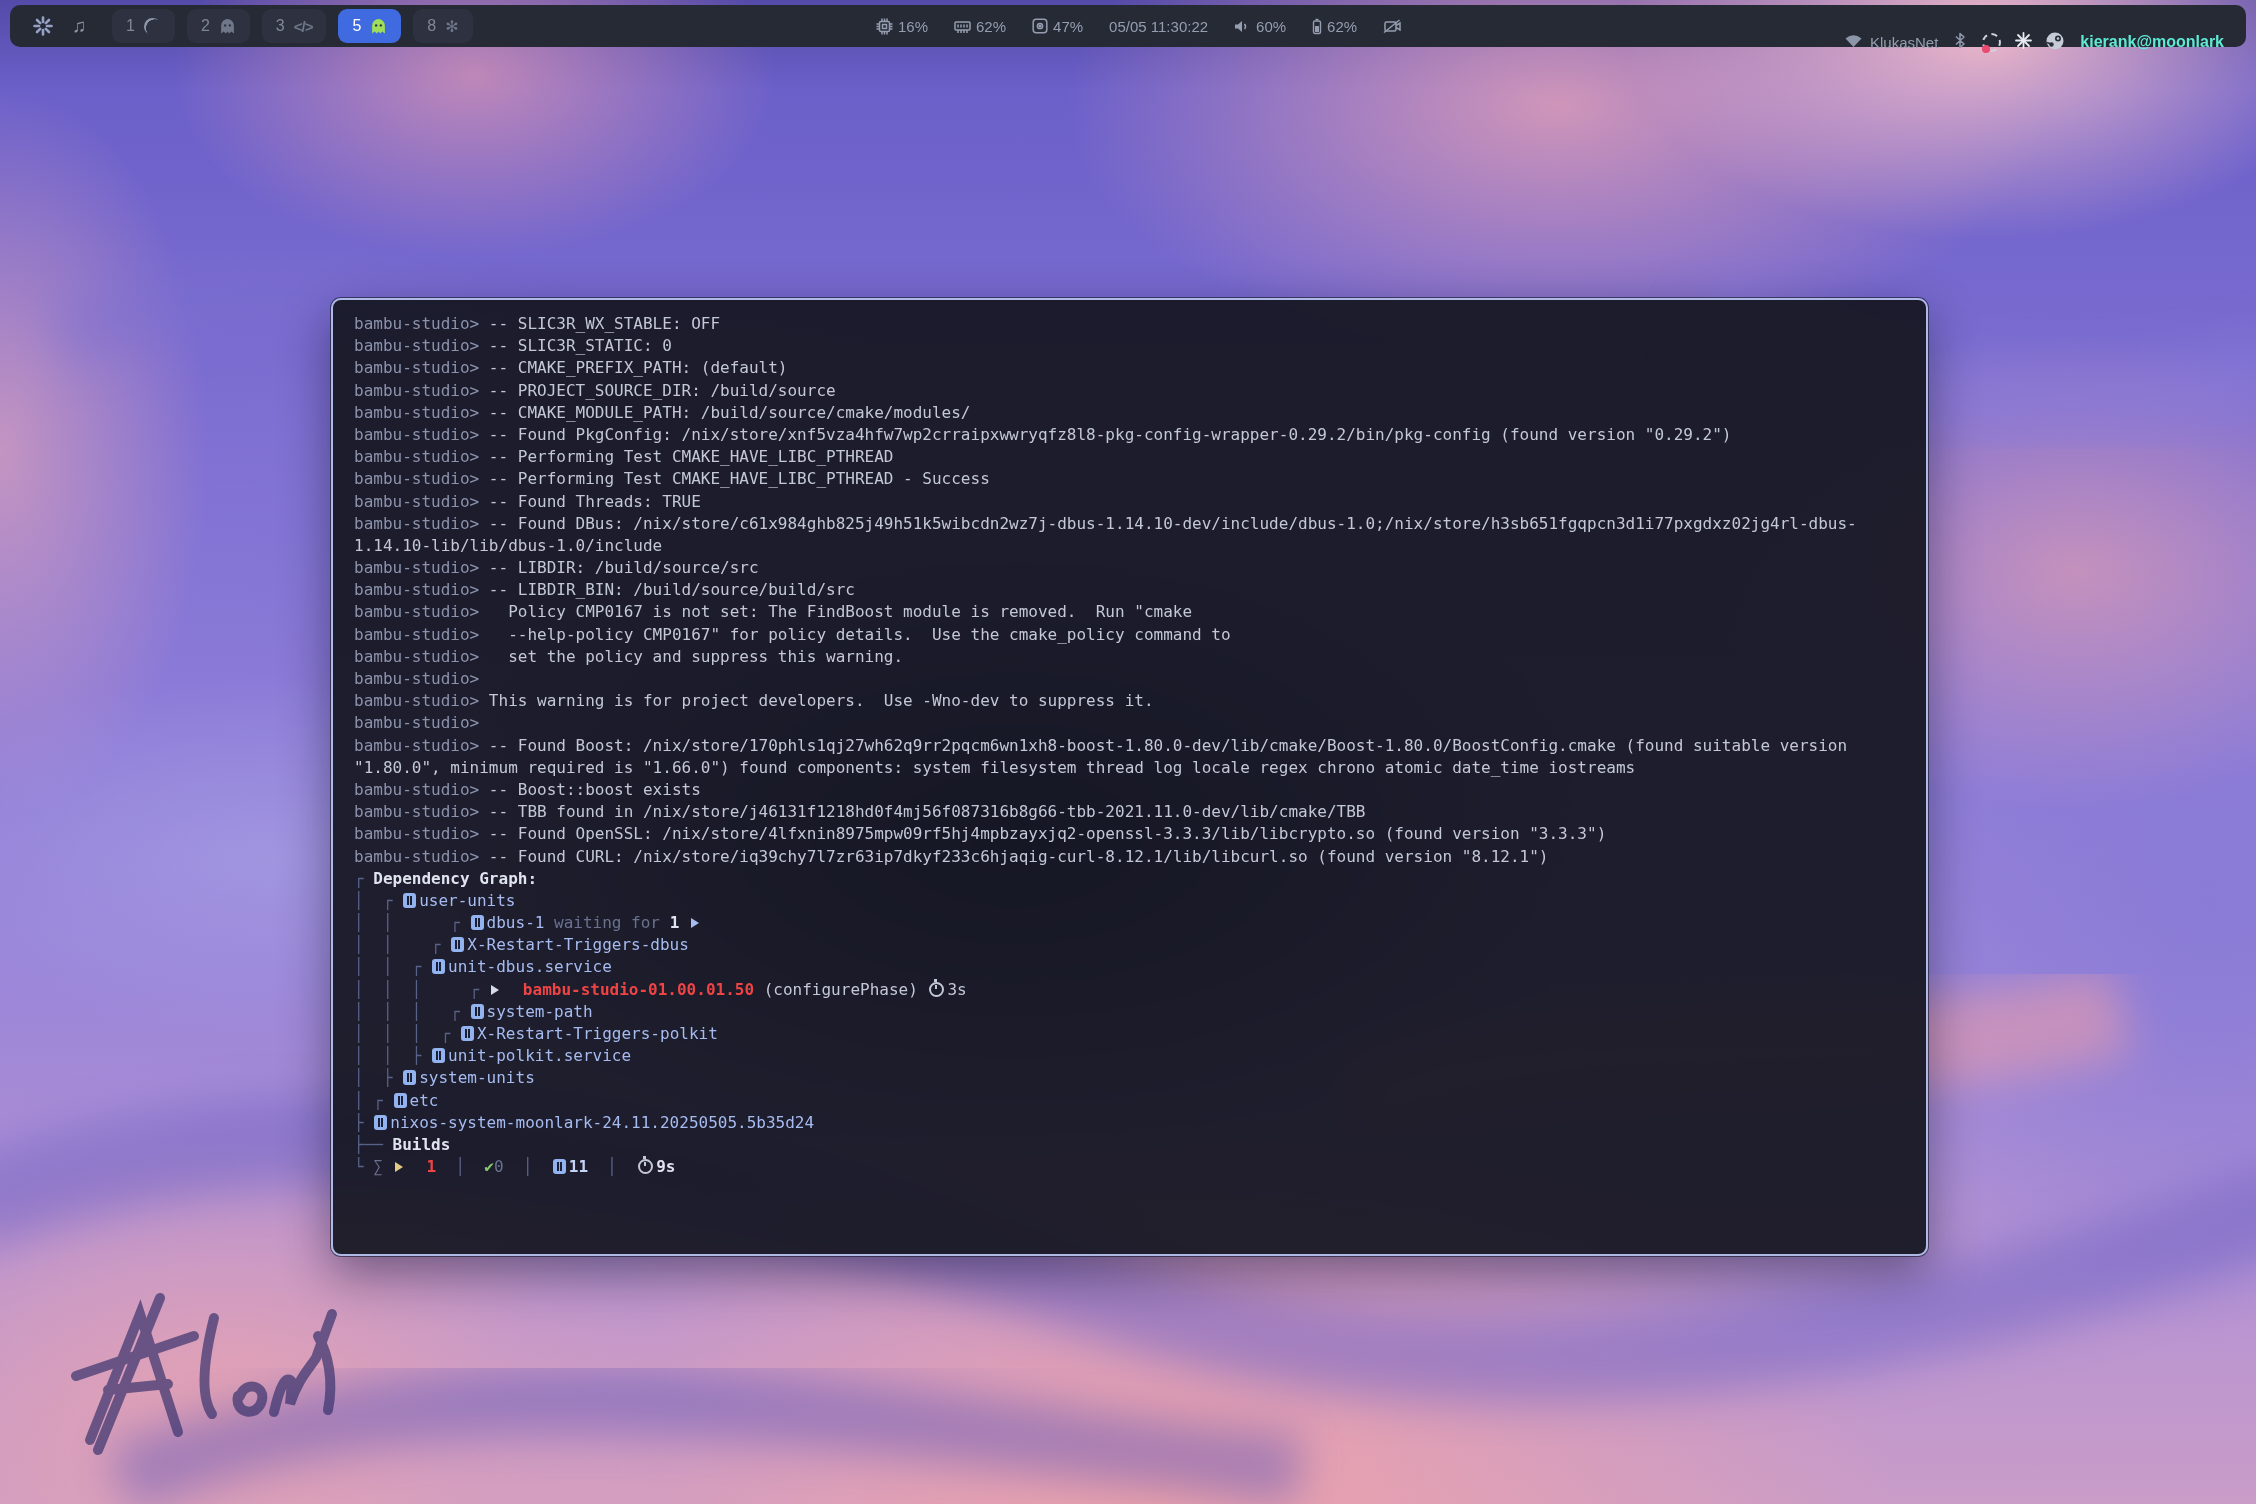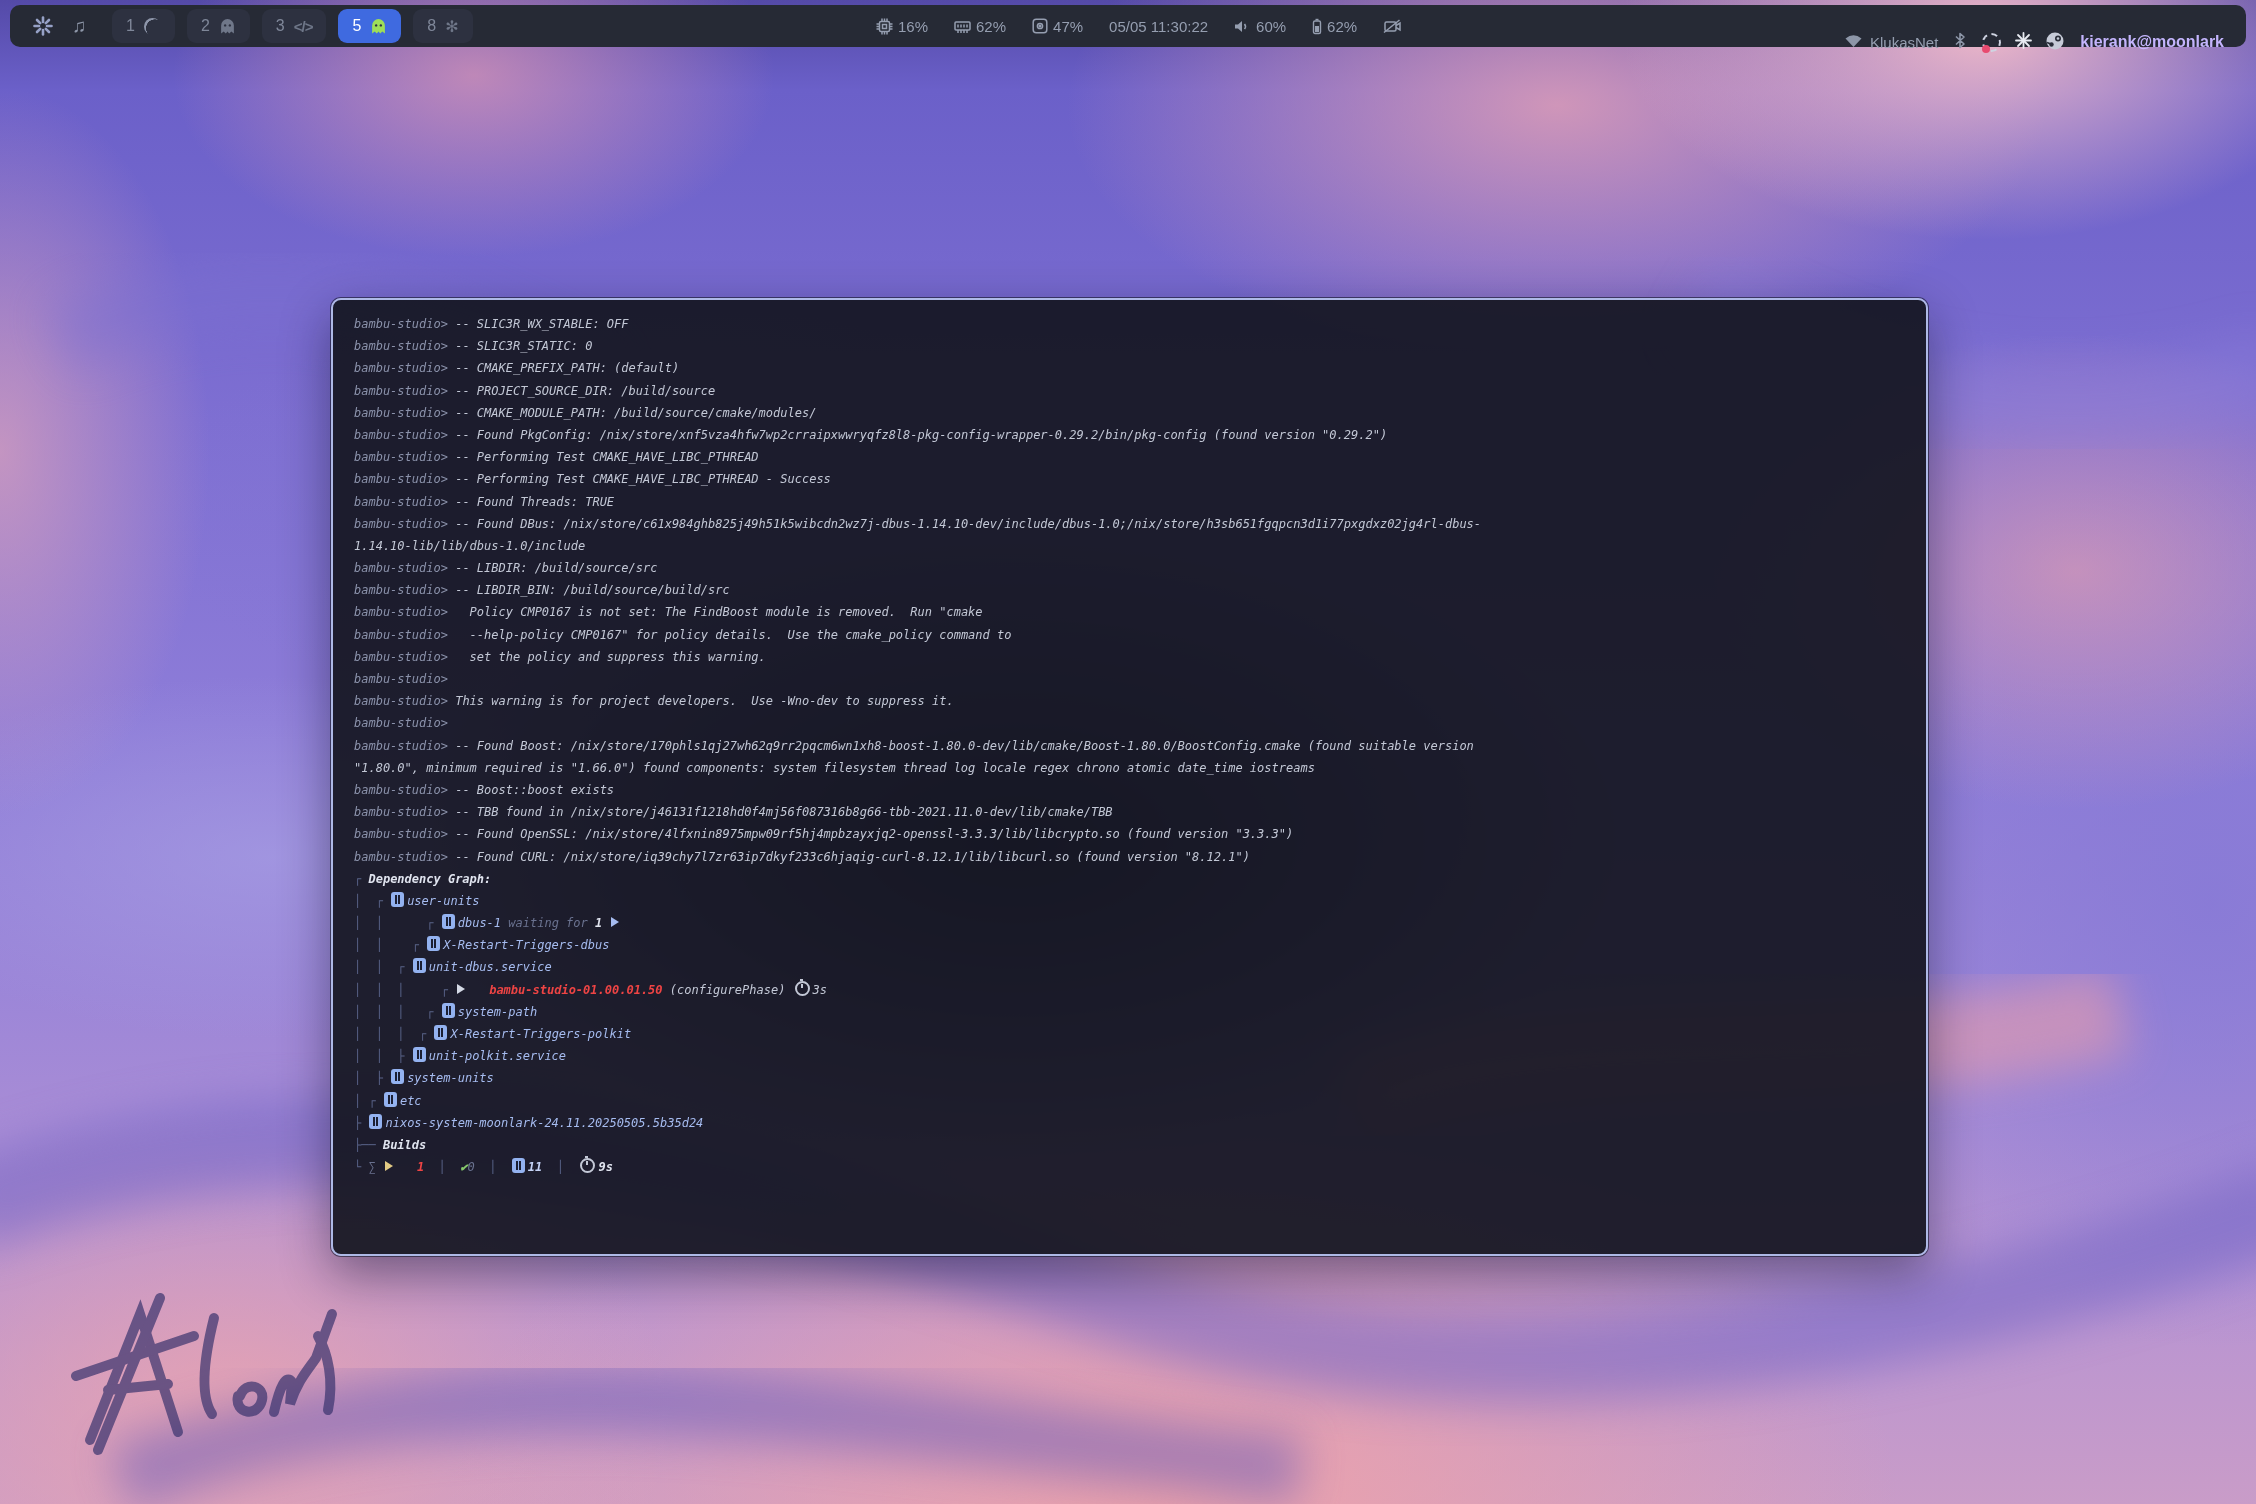--- a/index.html
+++ b/index.html
@@ -40,35 +40,35 @@
   .moon{display:inline-block;width:17px;height:17px;border-radius:50%;
         background:radial-gradient(circle at 64% 60%, #2d3140 58%, #8d95a9 60%);}
   .code-glyph{font-size:15px;letter-spacing:-1px;color:inherit;font-weight:bold;}
   .flower-glyph{font-size:16px;}
   .bar-stats{position:absolute;left:866px;top:0;height:100%;display:flex;align-items:center;gap:26px;}
   .stat{display:flex;align-items:center;gap:5px;text-align:right;}
   .stat svg{display:block;}
   .bar-right{position:absolute;right:0;top:0;height:100%;display:flex;align-items:center;gap:16px;padding-right:22px;margin-top:16px;}
   .net{display:flex;align-items:center;gap:8px;}
   .tray{display:flex;align-items:center;gap:14px;}
-  .user{color:#c4b5fd;font-weight:bold;font-size:16px;}
+  .user{color:#5eead4;font-weight:bold;font-size:16px;}
   .sync-ring{display:inline-block;width:15px;height:15px;border-radius:50%;border:2px dashed #cfd4e2;position:relative;}
   .sync-ring::after{content:"";position:absolute;left:-2px;bottom:-3px;width:8px;height:8px;border-radius:50%;background:#e84a6f;}
   
   .terminal{
     position:absolute;left:331px;top:298px;width:1597px;height:958px;
     background:rgba(20,21,32,0.93);
     border:2px solid #aeb9e6;border-radius:10px;
     box-shadow:0 0 0 1px rgba(20,22,40,.6), 0 18px 50px rgba(12,10,35,.45);
     overflow:hidden;box-sizing:border-box;
   }
   .term-body{
     padding:13px 0 0 21px;
     font-family:"DejaVu Sans Mono", monospace;
-    font-size:12px;line-height:22.2px;color:#c3c8d6;font-style:italic;
+    font-size:16px;line-height:22.2px;color:#c3c8d6;
   }
   .term-line{white-space:pre;height:22.2px;overflow:hidden;}
   .c-p{color:#8b92ab;}
   .c-d{color:#c3c8d6;}
   .c-y{color:#d9bd82;}
   .c-b{color:#e0e4ef;font-weight:bold;}
   .c-n{color:#a6bcf0;}
   .c-nb{color:#c5d3f6;font-weight:bold;}
   .c-g{color:#697ọ1..}
   .c-g{color:#6a7290;}

